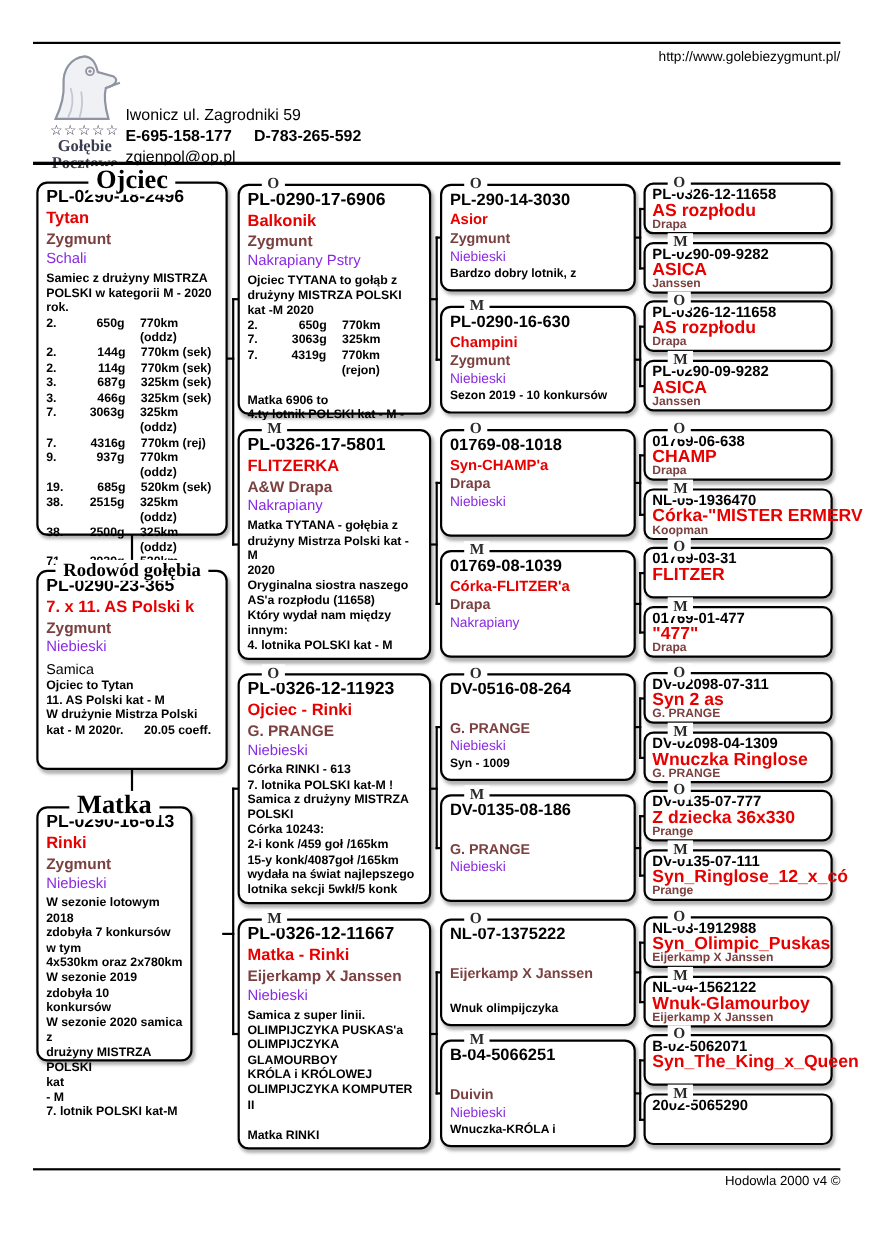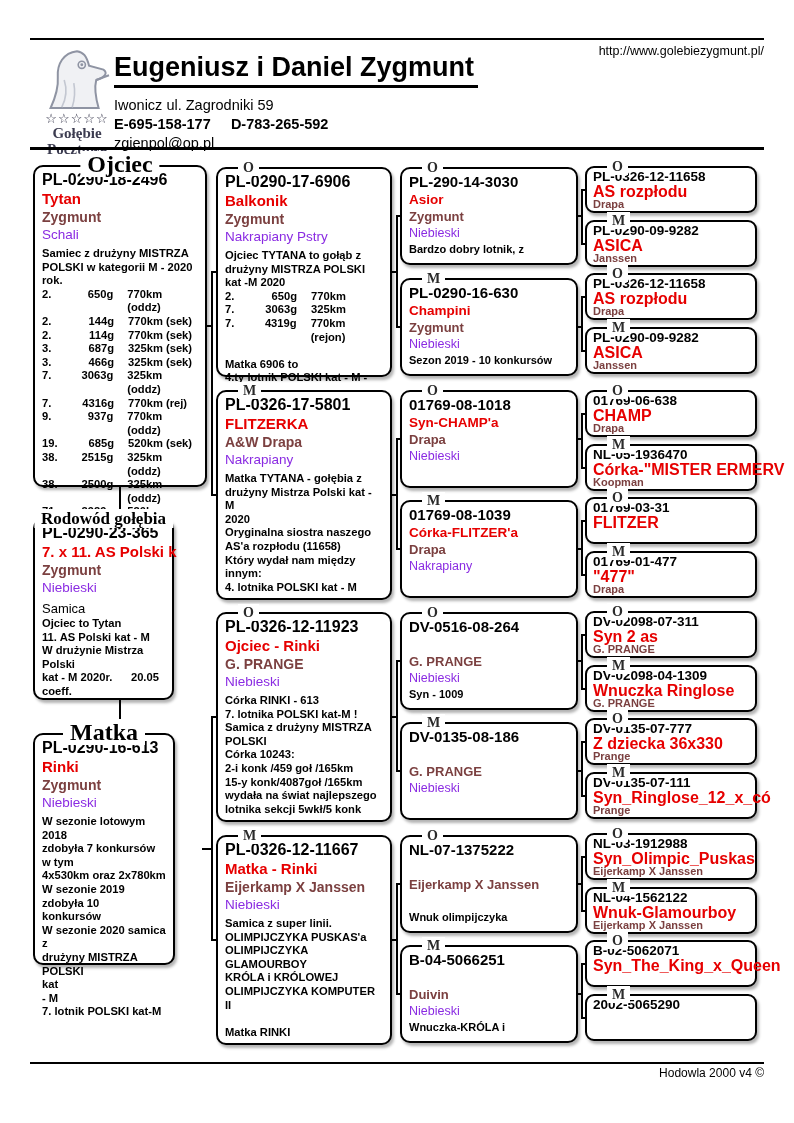--- a/index.html
+++ b/index.html
@@ -73,21 +73,20 @@
       <path d="M70 40 L86 34" stroke="#8f94a3" stroke-width="2.5" fill="none"></path>
       <circle cx="52" cy="21" r="4.5" fill="none" stroke="#8f94a3" stroke-width="2"></circle>
       <circle cx="52" cy="21" r="1.8" fill="#8f94a3"></circle>
       <path d="M30 40 C34 52 32 64 27 74 M42 44 C44 55 43 65 40 74" stroke="#c3c7d1" stroke-width="2" fill="none"></path>
     </svg>
     <div class="stars">☆☆☆☆☆</div>
     <div class="l1">Gołębie</div>
     <div class="l2">Pocztowe</div>
   </div>
 
-  <div class="h-title">Eugeniusz i Daniel Zygmunt</div>
   <div class="h-url">http://www.golebiezygmunt.pl/</div>
   <div class="h-addr">Iwonicz ul. Zagrodniki 59</div>
   <div class="h-phones">E-695-158-177     D-783-265-592</div>
   <div class="h-email">zgienpol@op.pl</div>
 
   <div class="rule" id="rule-head"></div>
 
   <main id="tree">
       <section class="box gen1" style="left: 33px; top: 165px; width: 174px; height: 322px;">
         <div class="box-title">Ojciec</div>
@@ -157,21 +156,21 @@
           <span class="rp">71.</span>
           <span class="rw">2929g</span>
           <span class="rd">520km (oddz)</span>
         </div>
         <div class="rrow">
           <span class="rp">74.</span>
           <span class="rw">2220g</span>
           <span class="rd">325km (oddz)</span>
         </div>
       </section>
-      <section class="box gen1" style="left: 33px; top: 518px; width: 141px; height: 182px;">
+      <section class="box gen1" style="left: 33px; top: 518px; width: 174px; height: 182px;">
         <div class="box-title small">Rodowód gołębia</div>
         <div class="ring">PL-0290-23-365</div>
         <div class="name">7. x 11. AS Polski k</div>
         <div class="strain">Zygmunt</div>
         <div class="color">Niebieski</div>
         <div class="sex">Samica</div>
         <div class="line">Ojciec to Tytan</div>
         <div class="line">11. AS Polski kat - M</div>
         <div class="line">W drużynie Mistrza Polski</div>
         <div class="line">kat - M 2020r.      20.05 coeff.</div>

